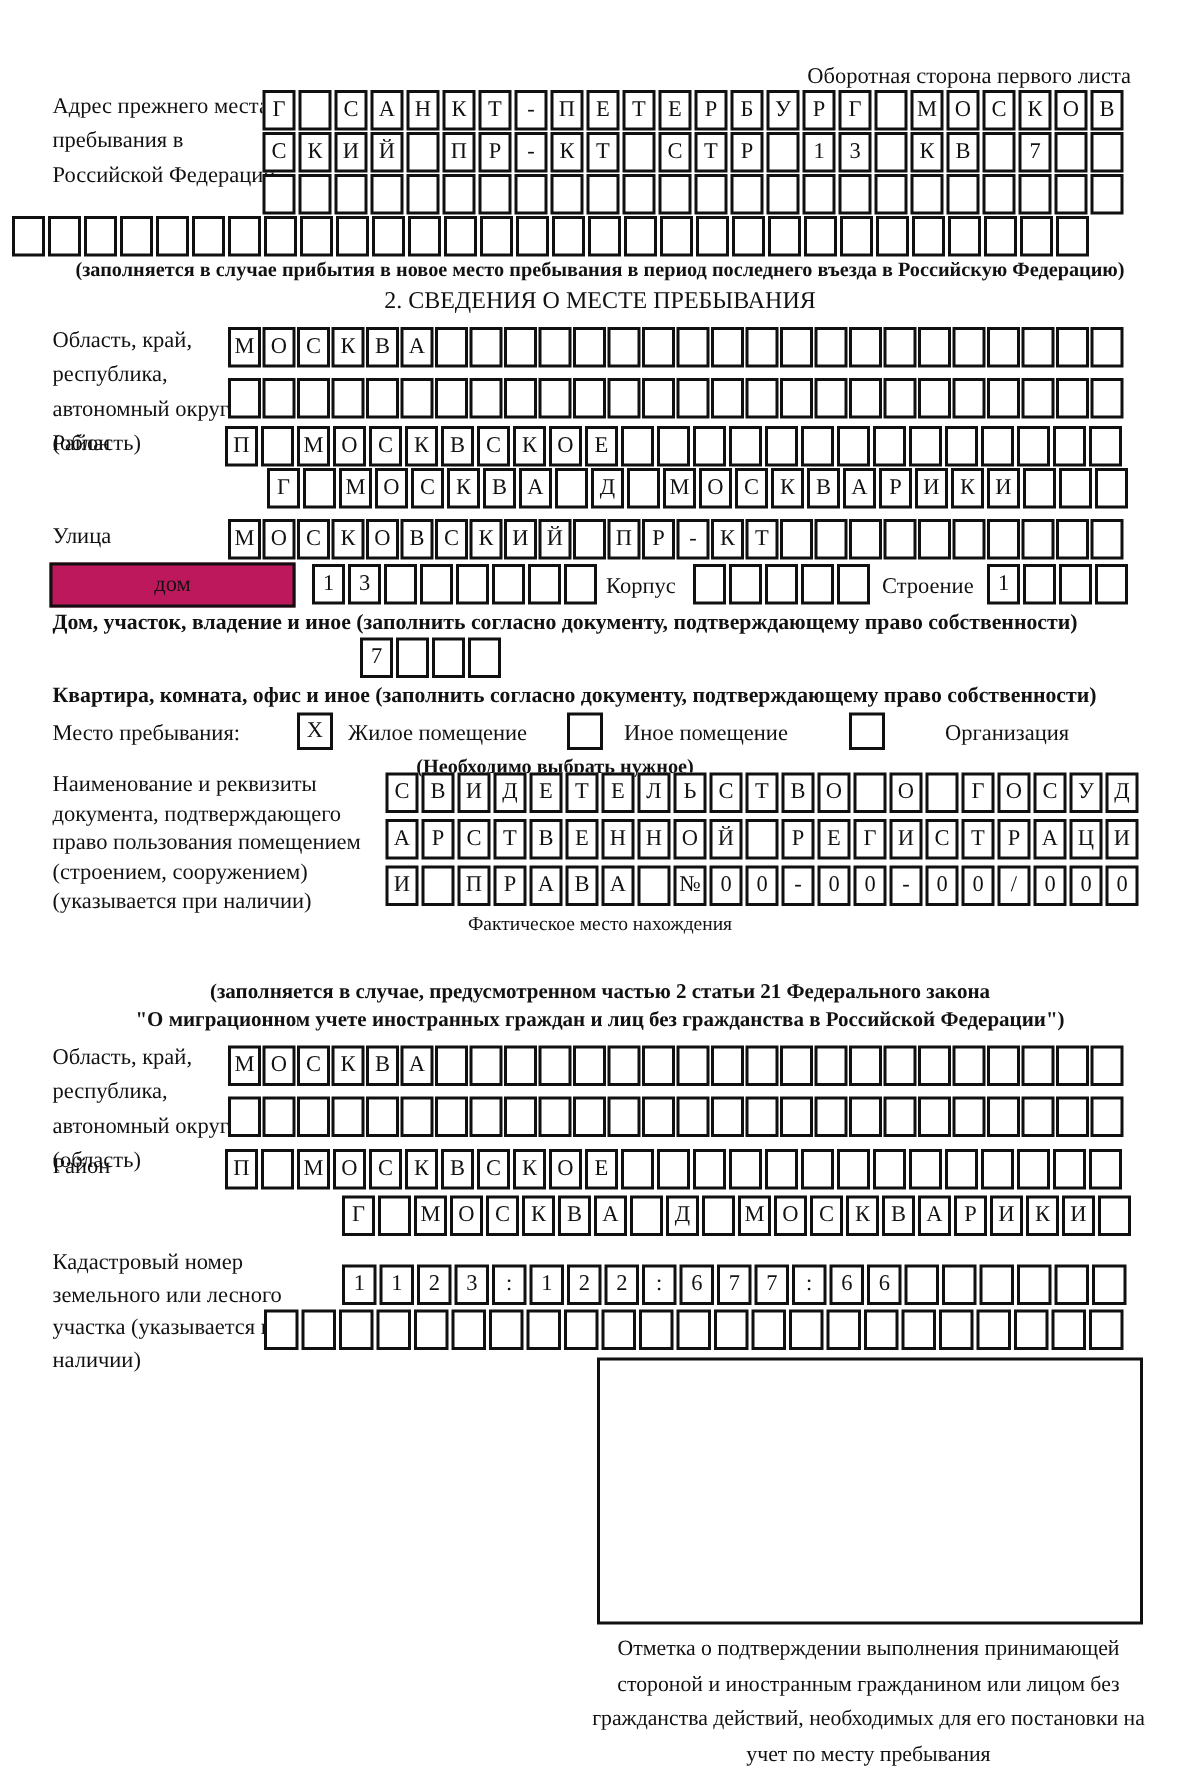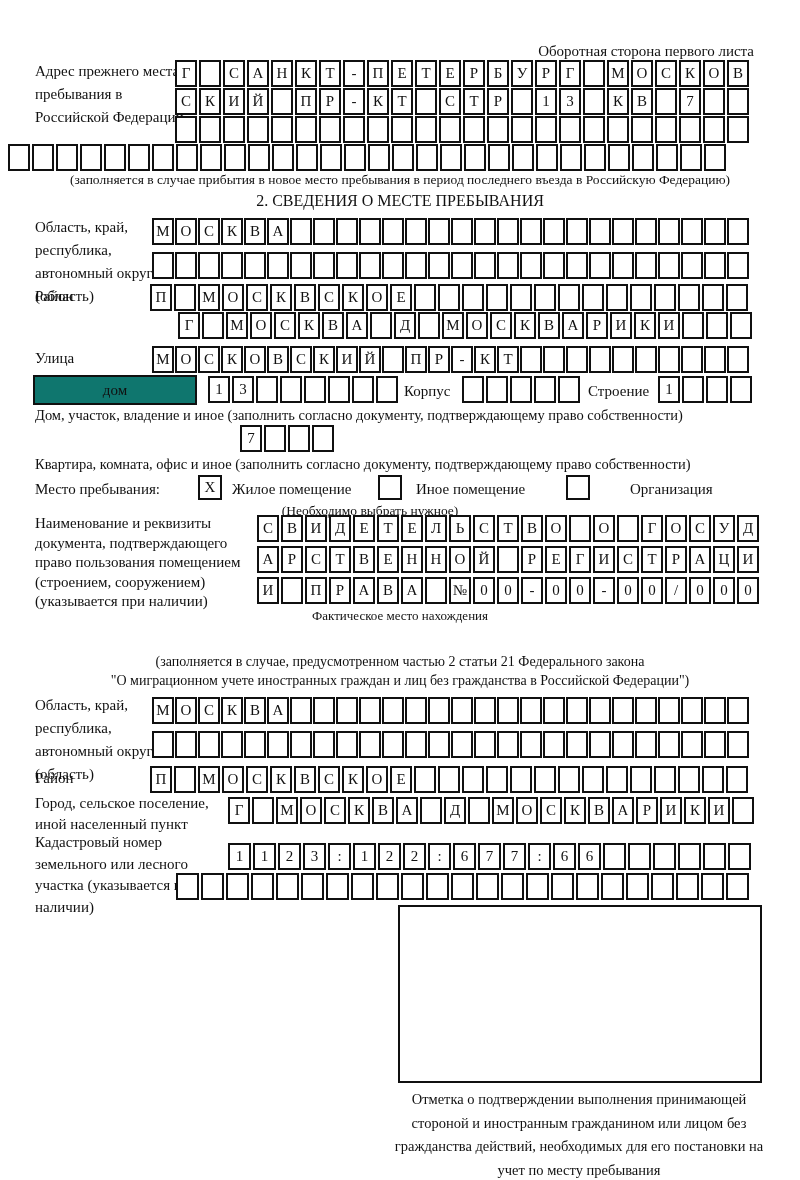--- a/index.html
+++ b/index.html
@@ -1,28 +1,28 @@
 <!DOCTYPE html>
 <html><head>
 <meta charset="utf-8">
 <style>
   html,body{margin:0;padding:0;background:#ffffff;}
   .page{position:relative;width:800px;height:1180px;background:#ffffff;color:#111;
         font-family:"Liberation Serif","DejaVu Serif",serif;overflow:hidden;}
   .hdr{position:absolute;top:20px;right:46px;font-size:15px;margin-top:23px;}
   .lbl{position:absolute;font-size:15px;line-height:23px;}
-  .note{position:absolute;font-size:13.5px;}
+  .note{position:absolute;font-size:13.5px;font-weight:bold;}
   .center{left:0;right:0;text-align:center;}
   .sec-title{position:absolute;left:0;right:0;text-align:center;font-weight:normal;font-size:16px;}
   .row{position:absolute;white-space:nowrap;}
   .cell{display:inline-block;width:18px;height:23px;border:2px solid #101010;margin-right:2px;
         text-align:center;line-height:23px;font-size:15px;vertical-align:top;background:#fff;}
   .tight .cell{margin-right:1px;}
   .cad .cell{width:19px;}
-  .bigbox{position:absolute;border:2px solid #101010;text-align:center;font-size:15px;background:#0f766e;}
+  .bigbox{position:absolute;border:2px solid #101010;text-align:center;font-size:15px;background:#be185d;}
   .chk{position:absolute;width:20px;height:21px;border:2px solid #101010;text-align:center;
        line-height:21px;font-size:15px;background:#fff;}
   .stamp{position:absolute;border:2px solid #101010;background:#fff;}
   .cap{position:absolute;font-size:14.5px;line-height:23.5px;text-align:center;}
 </style>
 </head>
 <body>
 
 <div class="page">
 
@@ -78,21 +78,20 @@
   <div class="note center" style="top:654px;font-size:14px">(заполняется в случае, предусмотренном частью 2 статьи 21 Федерального закона</div>
   <div class="note center" style="top:673px;font-size:14px">"О миграционном учете иностранных граждан и лиц без гражданства в Российской Федерации")</div>
 
   <div class="lbl" style="left:35px;top:694px;width:132px">Область, край, республика, автономный округ (область)</div>
   <div class="row tight" style="left:152px;top:697px"><span class="cell">М</span><span class="cell">О</span><span class="cell">С</span><span class="cell">К</span><span class="cell">В</span><span class="cell">А</span><span class="cell"></span><span class="cell"></span><span class="cell"></span><span class="cell"></span><span class="cell"></span><span class="cell"></span><span class="cell"></span><span class="cell"></span><span class="cell"></span><span class="cell"></span><span class="cell"></span><span class="cell"></span><span class="cell"></span><span class="cell"></span><span class="cell"></span><span class="cell"></span><span class="cell"></span><span class="cell"></span><span class="cell"></span><span class="cell"></span></div>
   <div class="row tight" style="left:152px;top:731px"><span class="cell"></span><span class="cell"></span><span class="cell"></span><span class="cell"></span><span class="cell"></span><span class="cell"></span><span class="cell"></span><span class="cell"></span><span class="cell"></span><span class="cell"></span><span class="cell"></span><span class="cell"></span><span class="cell"></span><span class="cell"></span><span class="cell"></span><span class="cell"></span><span class="cell"></span><span class="cell"></span><span class="cell"></span><span class="cell"></span><span class="cell"></span><span class="cell"></span><span class="cell"></span><span class="cell"></span><span class="cell"></span><span class="cell"></span></div>
 
   <div class="lbl" style="left:35px;top:767px">Район</div>
   <div class="row" style="left:150px;top:766px"><span class="cell">П</span><span class="cell"></span><span class="cell">М</span><span class="cell">О</span><span class="cell">С</span><span class="cell">К</span><span class="cell">В</span><span class="cell">С</span><span class="cell">К</span><span class="cell">О</span><span class="cell">Е</span><span class="cell"></span><span class="cell"></span><span class="cell"></span><span class="cell"></span><span class="cell"></span><span class="cell"></span><span class="cell"></span><span class="cell"></span><span class="cell"></span><span class="cell"></span><span class="cell"></span><span class="cell"></span><span class="cell"></span><span class="cell"></span></div>
 
-  <div class="lbl" style="left:35px;top:793px;width:198px;line-height:21px">Город, сельское поселение, иной населенный пункт</div>
   <div class="row" style="left:228px;top:797px"><span class="cell">Г</span><span class="cell"></span><span class="cell">М</span><span class="cell">О</span><span class="cell">С</span><span class="cell">К</span><span class="cell">В</span><span class="cell">А</span><span class="cell"></span><span class="cell">Д</span><span class="cell"></span><span class="cell">М</span><span class="cell">О</span><span class="cell">С</span><span class="cell">К</span><span class="cell">В</span><span class="cell">А</span><span class="cell">Р</span><span class="cell">И</span><span class="cell">К</span><span class="cell">И</span><span class="cell"></span></div>
 
   <div class="lbl" style="left:35px;top:832px;width:175px;line-height:21.5px">Кадастровый номер земельного или лесного участка (указывается при наличии)</div>
   <div class="row cad" style="left:228px;top:843px"><span class="cell">1</span><span class="cell">1</span><span class="cell">2</span><span class="cell">3</span><span class="cell">:</span><span class="cell">1</span><span class="cell">2</span><span class="cell">2</span><span class="cell">:</span><span class="cell">6</span><span class="cell">7</span><span class="cell">7</span><span class="cell">:</span><span class="cell">6</span><span class="cell">6</span><span class="cell"></span><span class="cell"></span><span class="cell"></span><span class="cell"></span><span class="cell"></span><span class="cell"></span></div>
   <div class="row cad" style="left:176px;top:873px"><span class="cell"></span><span class="cell"></span><span class="cell"></span><span class="cell"></span><span class="cell"></span><span class="cell"></span><span class="cell"></span><span class="cell"></span><span class="cell"></span><span class="cell"></span><span class="cell"></span><span class="cell"></span><span class="cell"></span><span class="cell"></span><span class="cell"></span><span class="cell"></span><span class="cell"></span><span class="cell"></span><span class="cell"></span><span class="cell"></span><span class="cell"></span><span class="cell"></span><span class="cell"></span></div>
 
   <div class="stamp" style="left:398px;top:905px;width:360px;height:174px"></div>
   <div class="cap" style="left:388px;top:1088px;width:382px">Отметка о подтверждении выполнения принимающей стороной и иностранным гражданином или лицом без гражданства действий, необходимых для его постановки на учет по месту пребывания</div>
 
 </div>

